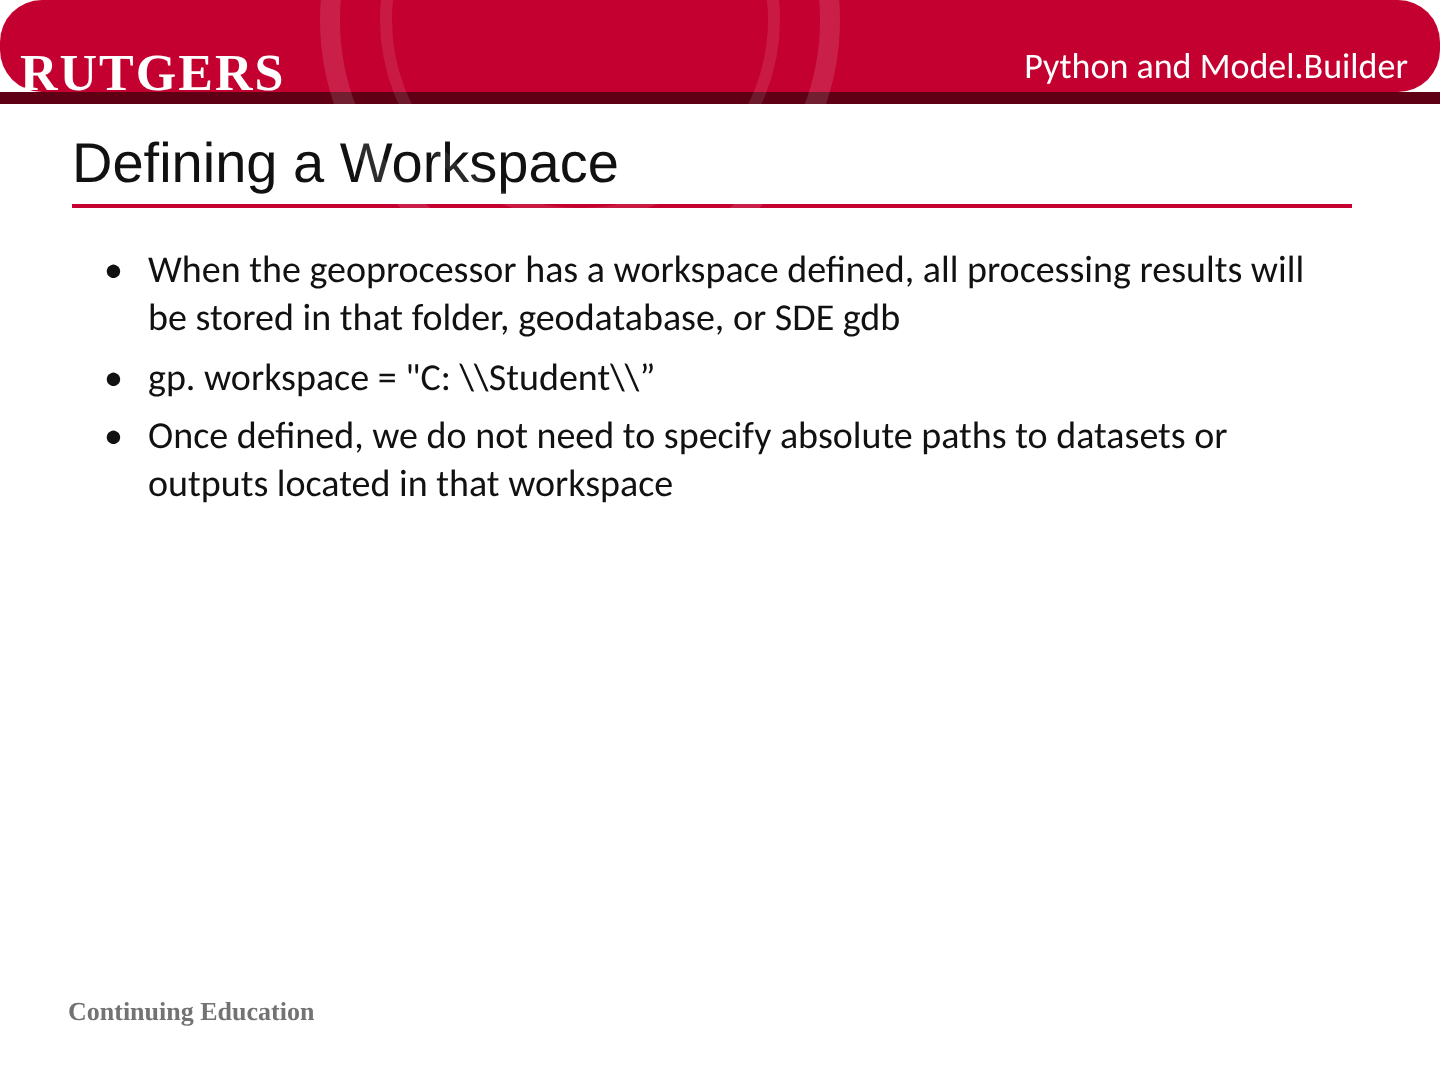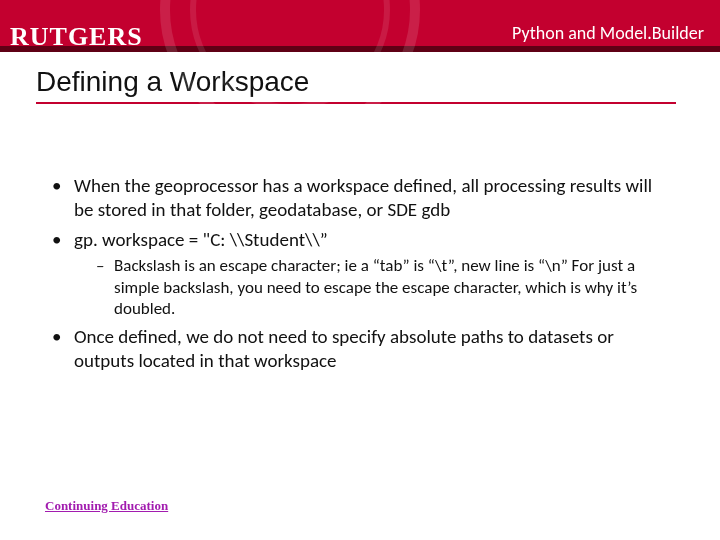--- a/index.html
+++ b/index.html
@@ -11,20 +11,21 @@
     position: relative;
     overflow: hidden;
   }
   .header {
     width: 100%;
     height: 46px;
     background: #c3002f;
     position: relative;
     display: flex;
     align-items: center;
+    border-radius: 21px;
   }
   .seal {
     position: absolute;
     left: 160px;
     top: -120px;
     width: 260px;
     height: 260px;
     border: 10px solid rgba(255,255,255,0.12);
     border-radius: 50%;
     display: flex;
@@ -72,24 +73,23 @@
     padding: 14px 0 4px 36px;
     font-family: Liberation Sans, sans-serif;
   }
   .rule {
     width: 640px;
     height: 2px;
     background: #c3002f;
     margin-left: 36px;
   }
   .content {
-    padding: 38px 46px 0 46px;
+    padding: 20px 46px 0 46px;
     font-size: 19px;
     color: #111;
-    margin-top: 32px;
   }
   ul.top { list-style: none; }
   ul.top > li {
     position: relative;
     padding-left: 28px;
     margin-bottom: 6px;
     line-height: 1.25;
   }
   ul.top > li::before {
     content: "•";
@@ -110,27 +110,26 @@
     line-height: 1.25;
   }
   ul.sub > li::before {
     content: "–";
     position: absolute;
     left: 0;
     top: 0;
   }
   .footer {
     position: absolute;
-    left: 45px;
+    left: 34px;
     bottom: 26px;
     font-family: Georgia, "Times New Roman", serif;
     font-weight: bold;
     font-size: 13px;
-    color: #a21caf;
-    text-decoration: underline;
+    color: #737373;
   }
 </style>
 </head>
 <body>
 
 <div class="header">
   <div class="seal">
     <div class="seal-inner"></div>
   </div>
   <div class="logo">RUTGERS</div>
@@ -139,21 +138,18 @@
 <div class="underband"></div>
 
 <div class="slide-title">Defining a Workspace</div>
 <div class="rule"></div>
 
 <div class="content">
   <ul class="top">
     <li>When the geoprocessor has a workspace defined, all processing results will be stored in that folder, geodatabase, or SDE gdb</li>
     <li>
       <span>gp. workspace = "C: \\Student\\”</span>
-      <ul class="sub">
-        <li>Backslash is an escape character; ie a “tab” is “\t”, new line is “\n” For just a simple backslash, you need to escape the escape character, which is why it’s doubled.</li>
-      </ul>
     </li>
     <li>Once defined, we do not need to specify absolute paths to datasets or outputs located in that workspace</li>
   </ul>
 </div>
 
 <div class="footer">Continuing Education</div>
 
 </body></html>

